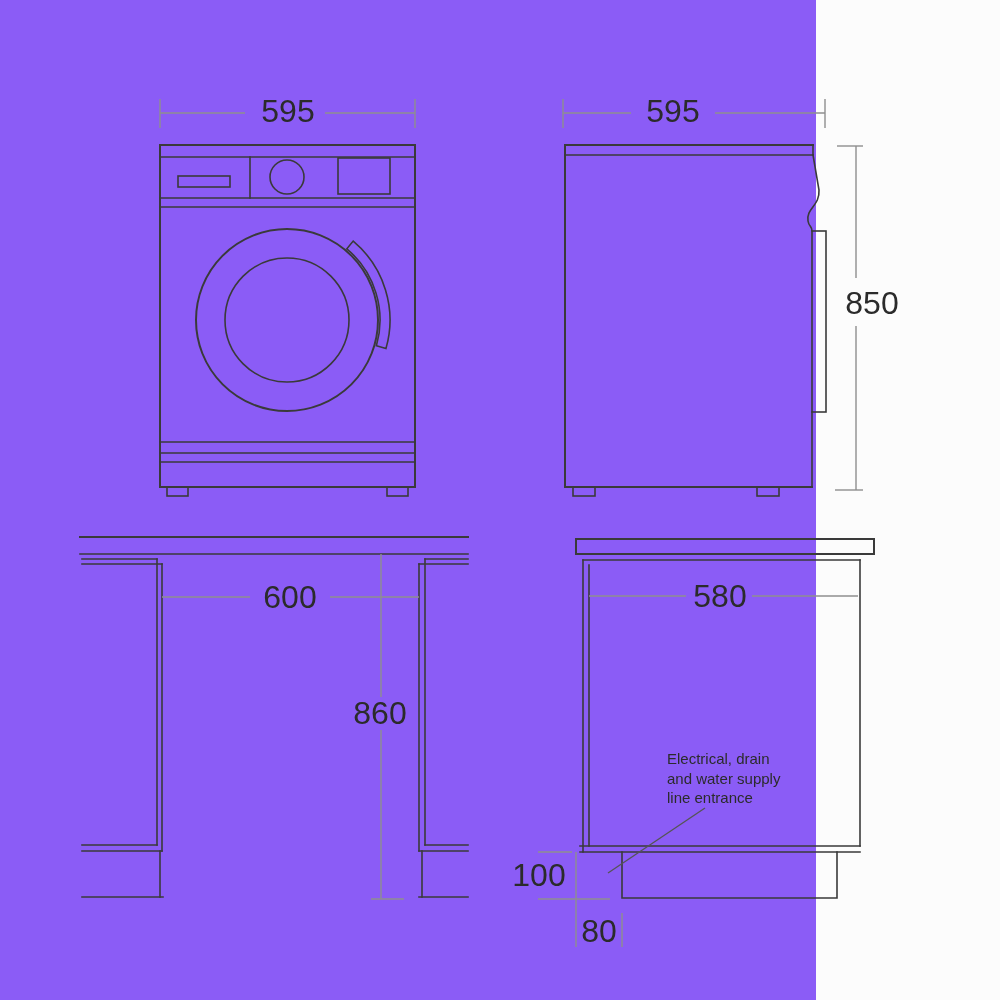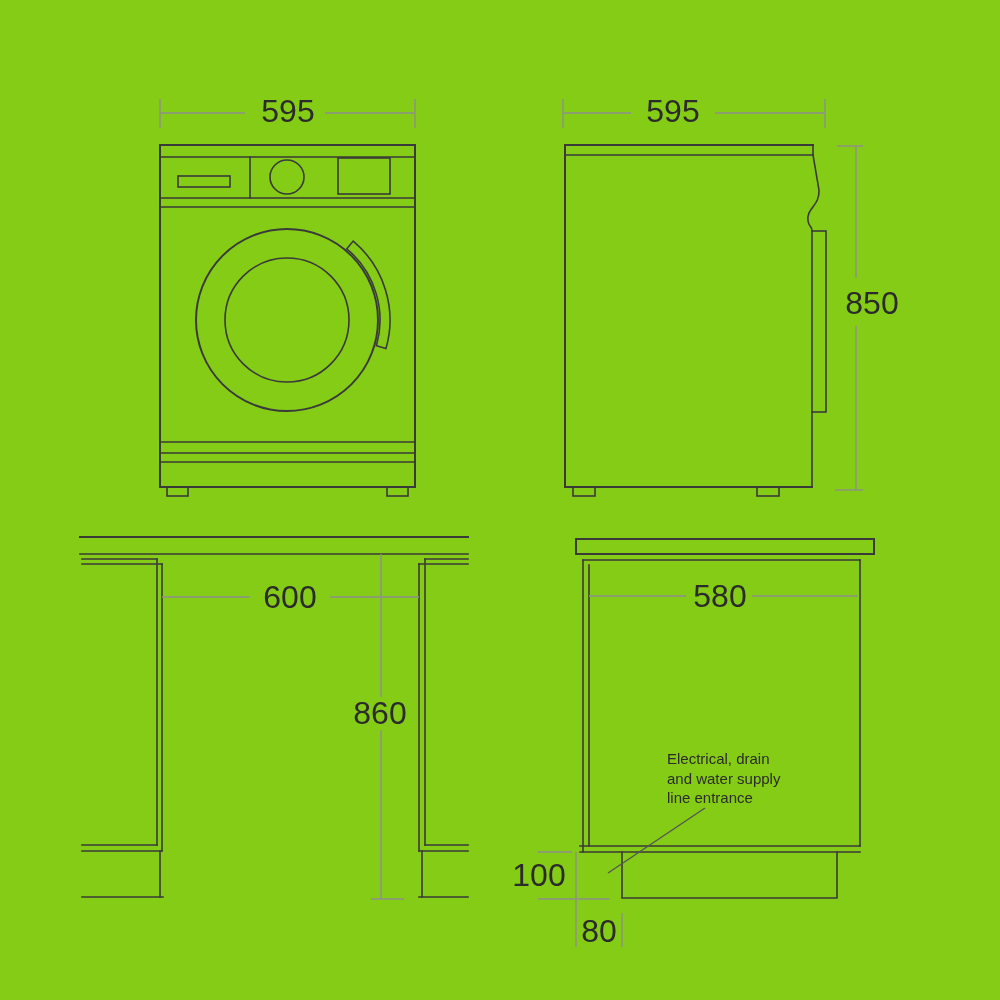--- a/index.html
+++ b/index.html
@@ -1,20 +1,20 @@
 <!DOCTYPE html>
 <html><head>
 <meta charset="utf-8">
 <style>
   html, body { margin: 0; padding: 0; background: #fcfcfc; }
   .canvas {
     position: relative;
-    width: 1000px;
+    width: 816px;
     height: 1000px;
-    background: #84cc16;
+    background: #8b5cf6;
     font-family: "Liberation Sans", sans-serif;
   }
   svg { display: block; }
   .obj  { fill: none; stroke: #3a3a3a; stroke-width: 2;   stroke-linecap: square; }
   .objthin { fill: none; stroke: #3a3a3a; stroke-width: 1.6; stroke-linecap: square; }
   .dim  { fill: none; stroke: #8f8f8f; stroke-width: 1.4; stroke-linecap: butt; }
   .leader { fill: none; stroke: #555555; stroke-width: 1.3; }
   .dimlabel {
     font-family: "Liberation Sans", sans-serif;
     font-size: 32px;

